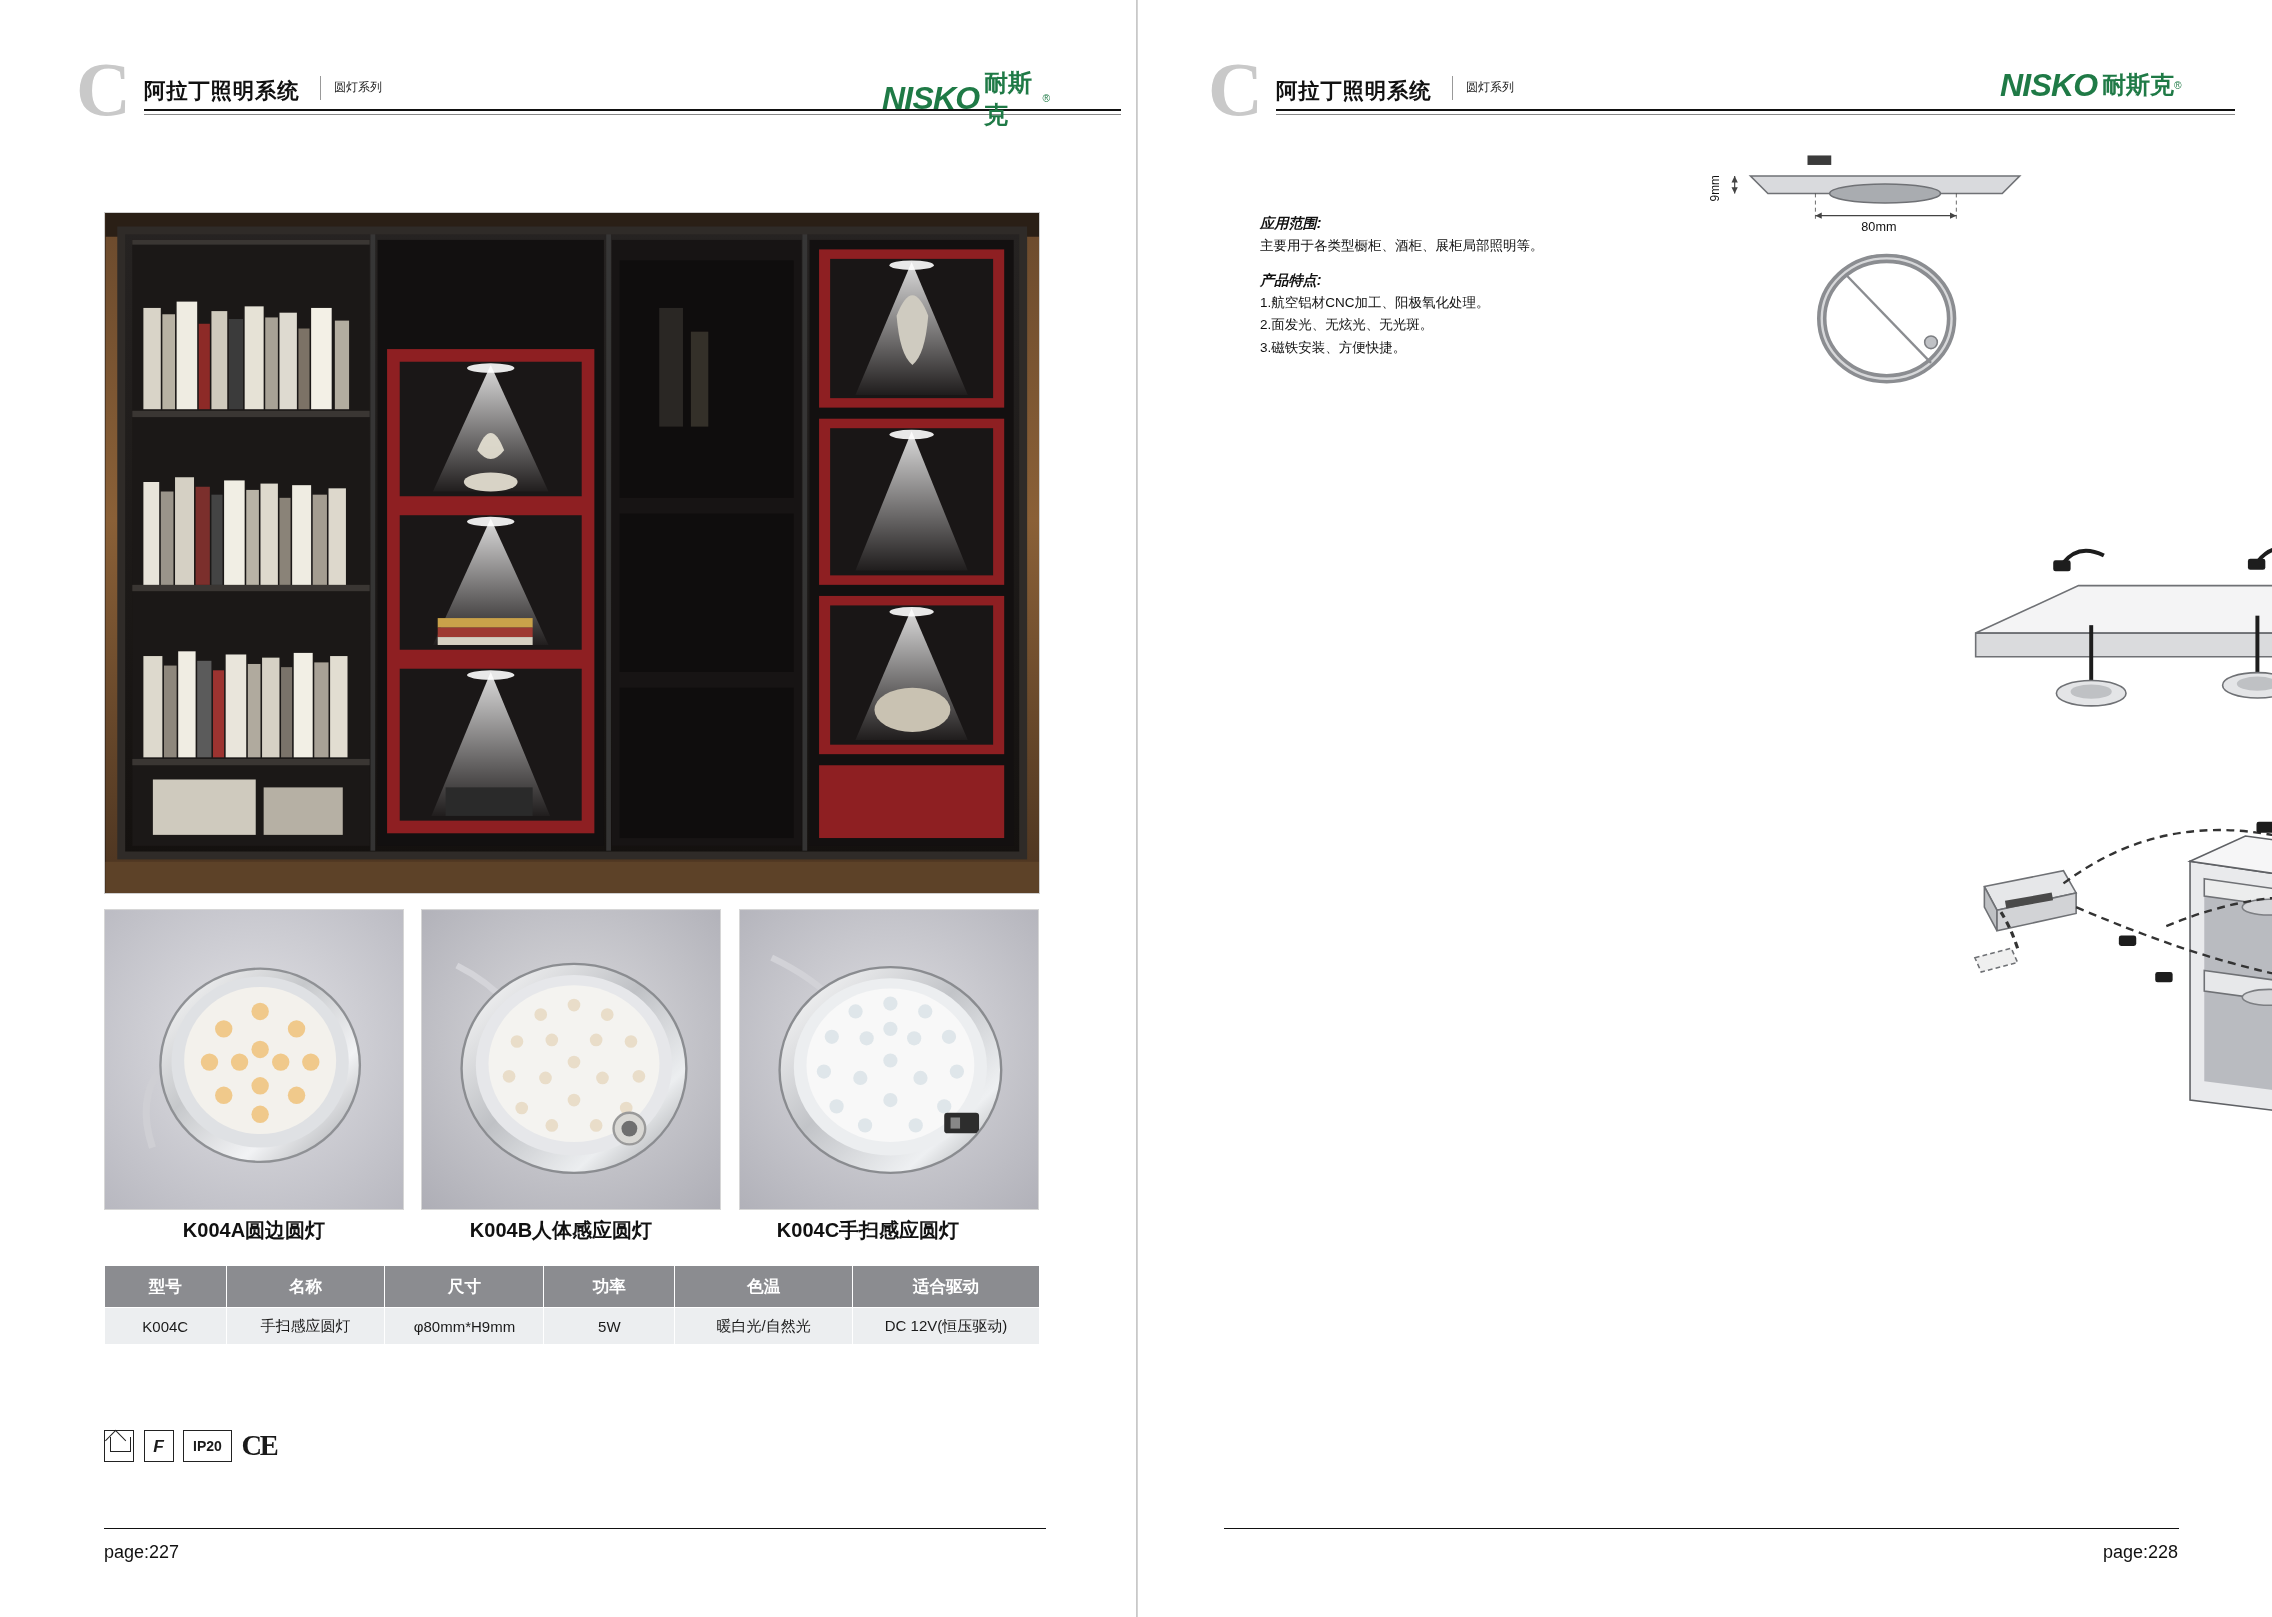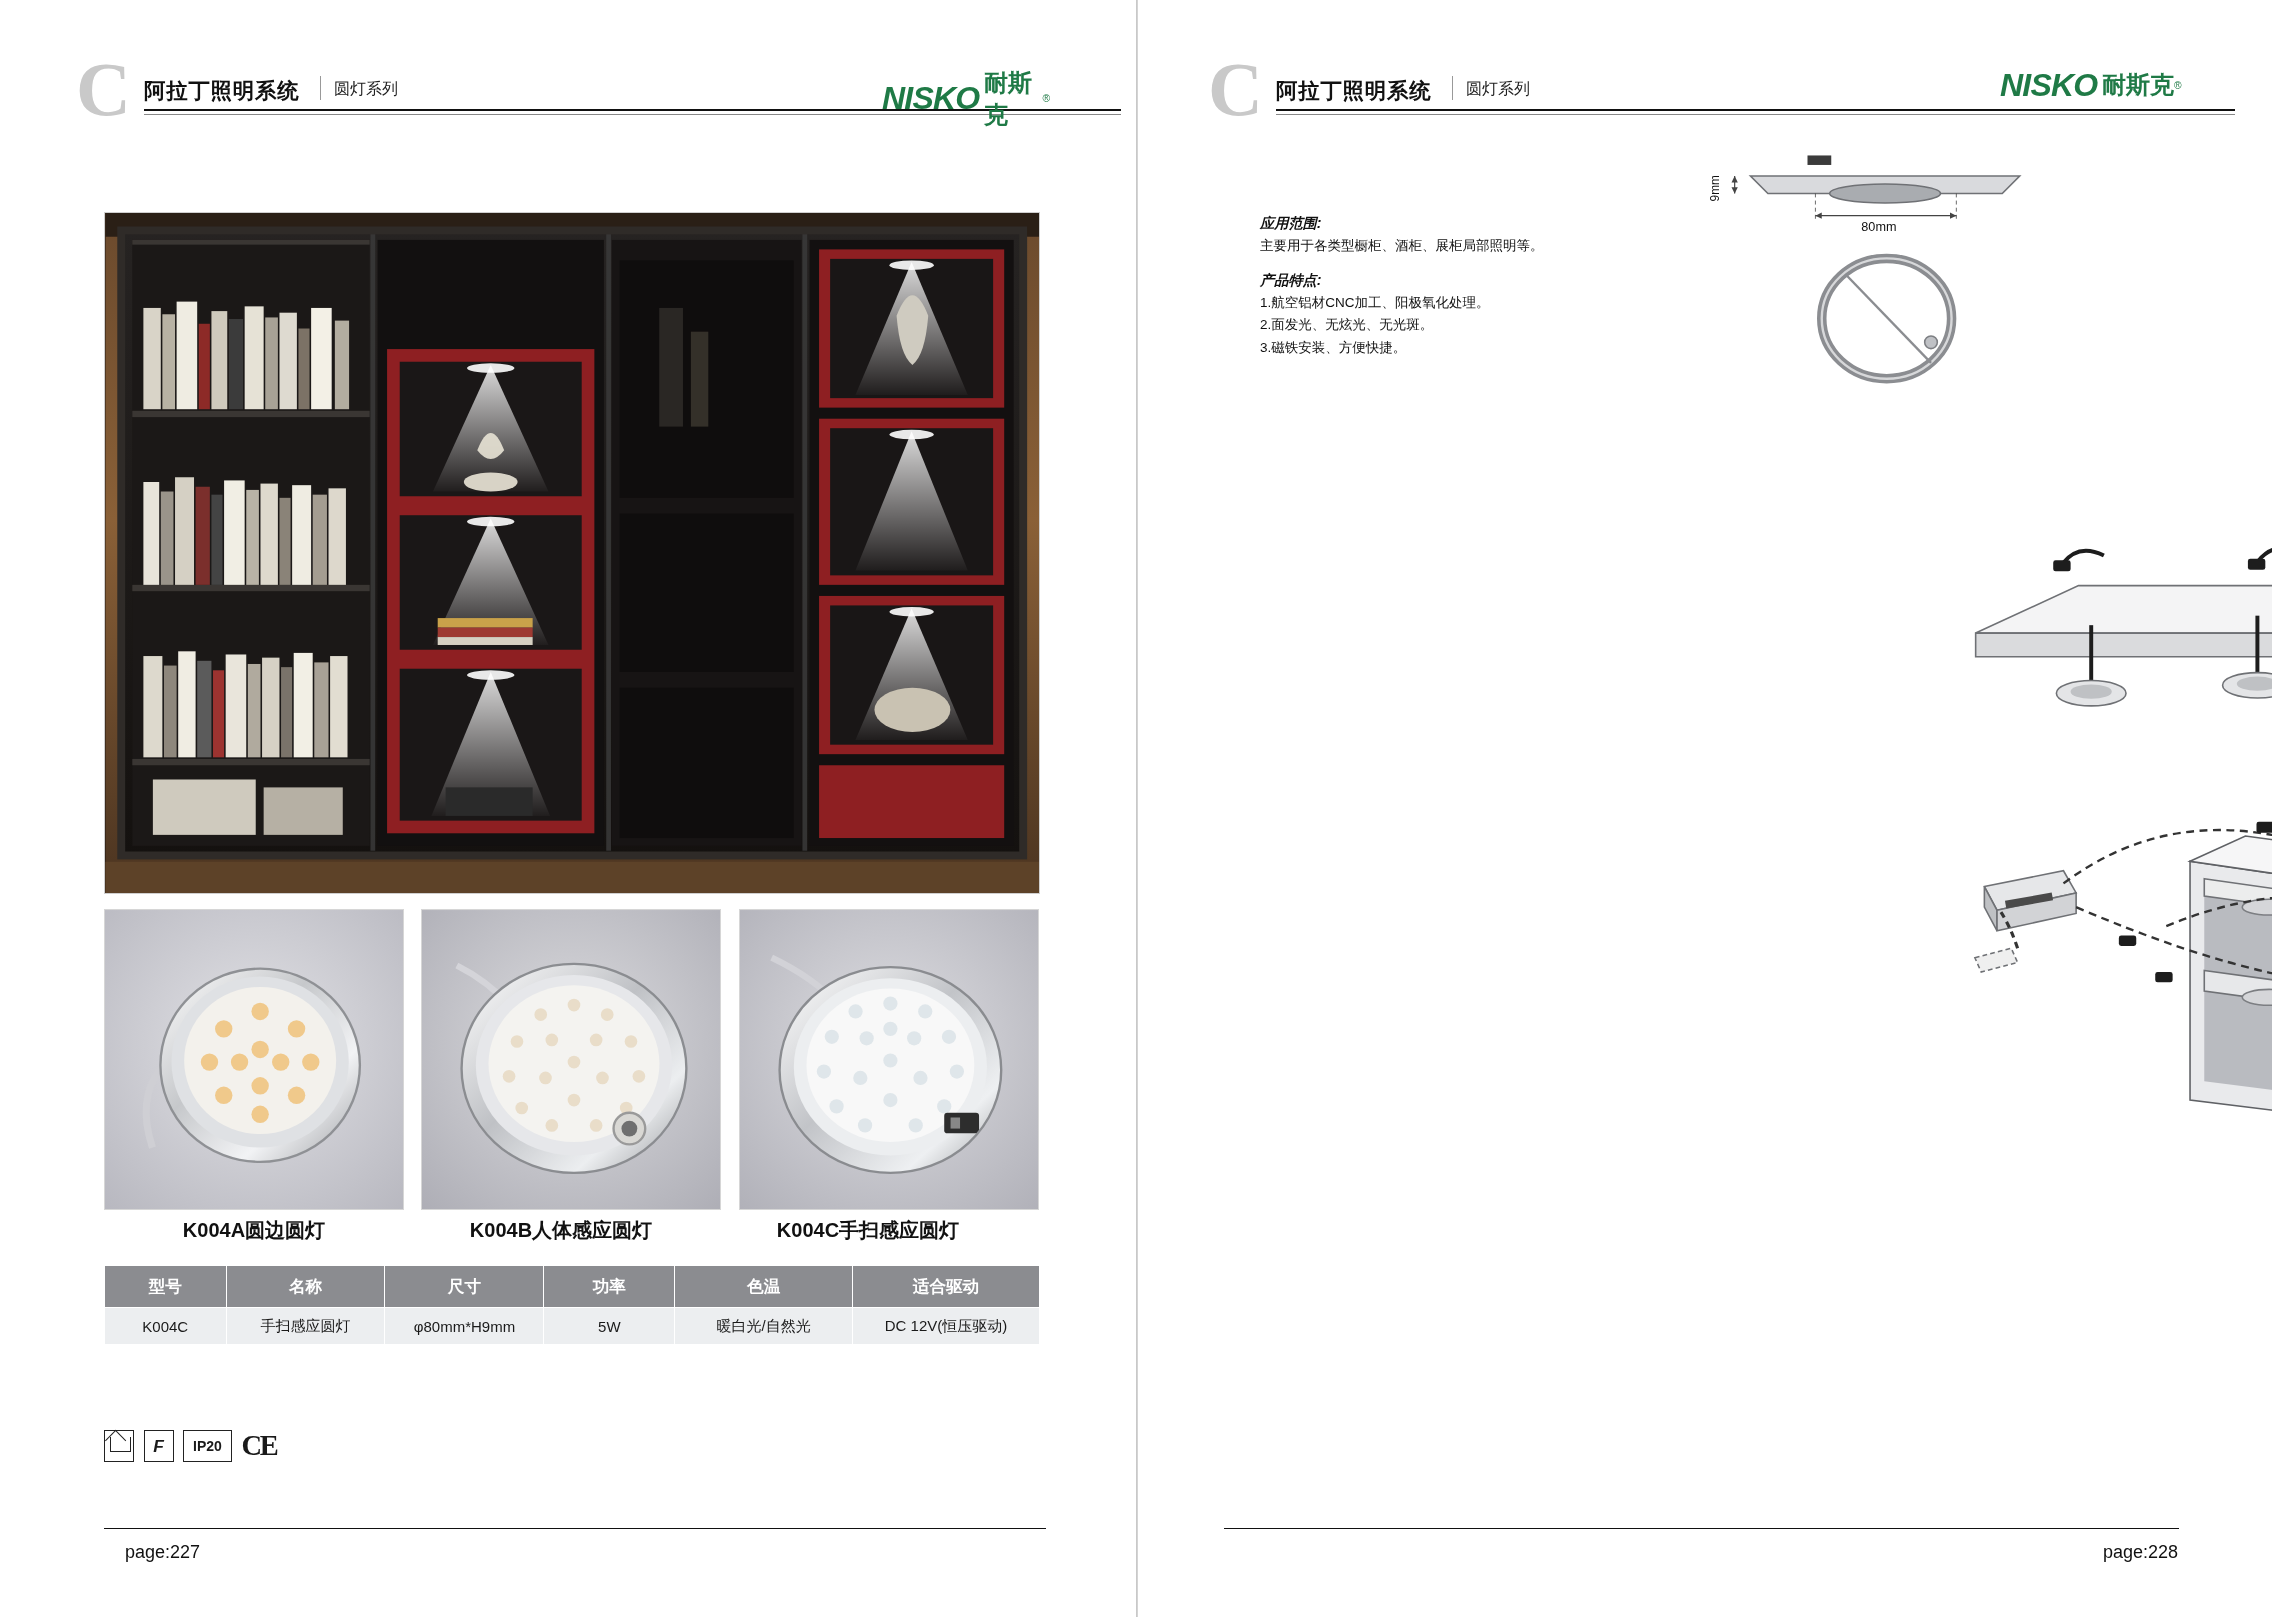--- a/index.html
+++ b/index.html
@@ -29,21 +29,21 @@
     color:#c9c9c9; font-family:"Liberation Serif", serif;
   }
   .hdr .title {
     position:absolute; left:68px; top:19px;
     font-size:21.4px; font-weight:bold; letter-spacing:0.8px; color:#111;
   }
   .hdr .divider {
     position:absolute; top:19px; width:0.8px; height:24px; background:#999;
   }
   .hdr .subtitle {
-    position:absolute; top:22px; font-size:16px; color:#222;
+    position:absolute; top:22px; font-size:12px; color:#222;
   }
   .hdr .rule {
     position:absolute; left:68px; height:1.6px; background:#111;
   }
   .hdr .rule2 { position:absolute; left:68px; height:0.8px; background:#888; }
   .logo { position:absolute; top:9.5px; display:flex; align-items:center; }
   .logo .mark {
     font-family:"Liberation Sans", sans-serif; font-weight:bold; font-style:italic;
     font-size:32px; color:#1f7a46; letter-spacing:-0.8px;
   }
@@ -416,21 +416,21 @@
     </table>
 
     <div class="certrow" style="left:104px; top:1430px;">
       <div class="cert-box cert-house"></div>
       <div class="cert-box cert-f">F</div>
       <div class="cert-box cert-ip">IP20</div>
       <div class="cert-ce">CE</div>
     </div>
 
     <div class="footline" style="left:104px; bottom:89px; width:942px;"></div>
-    <div class="pagenum" style="left:104px;margin-left:21px;">page:227</div>
+    <div class="pagenum" style="left:104px;">page:227</div>
   </div>
 
   <div class="gutter"></div>
 
   <div class="page page-right">
 
     <div class="hdr" style="left:71px; top:57px; width:1013px;">
       <div class="bigC">C</div>
       <div class="title">阿拉丁照明系统</div>
       <div class="divider" style="left:244px;"></div>

